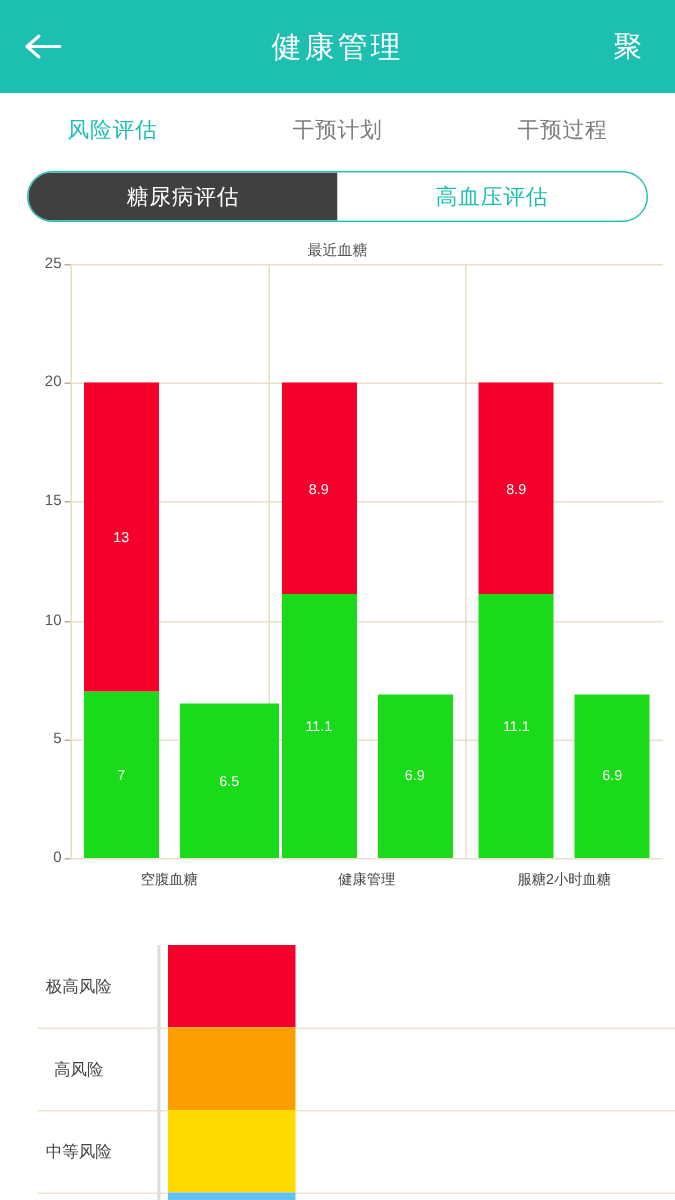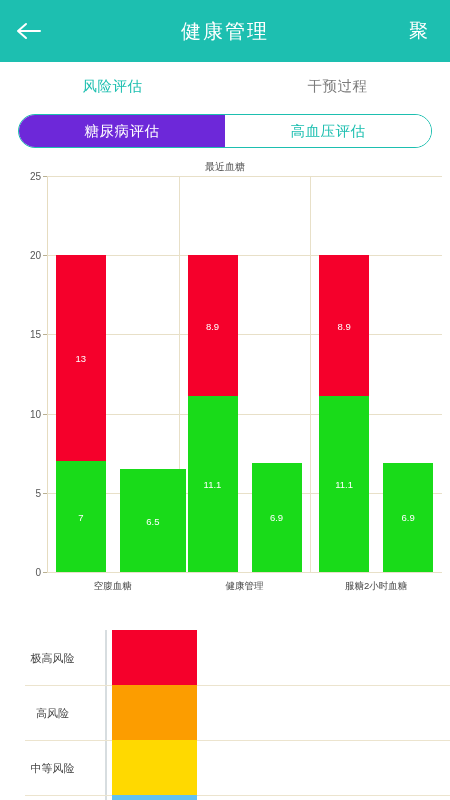--- a/index.html
+++ b/index.html
@@ -49,21 +49,21 @@
   .segwrap { padding:4px 18px 0 18px; }
   .seg {
     display:flex; height:34px;
     border:1px solid #1DBFB0; border-radius:17px;
     overflow:hidden; background:#fff;
   }
   .seg-item {
     flex:1; display:flex; align-items:center; justify-content:center;
     font-size:14.5px; cursor:pointer; letter-spacing:.5px;
   }
-  .seg-item.active { background:#6d28d9; color:#fff; }
+  .seg-item.active { background:#404040; color:#fff; }
   .seg-item.inactive { background:#fff; color:#1DBFB0; }
 
   
   .chart-card { position:relative; height:440px; margin-top:12px; }
   .chart-title {
     position:absolute; top:0; left:0; right:0;
     text-align:center; font-size:10px; color:#555;
   }
   .plot {
     position:absolute; left:47px; right:8px; top:16px; height:396px;
@@ -133,20 +133,21 @@
         <path d="M11 3 L3 10 L11 17 M3 10 L25 10" fill="none" stroke="#ffffff" stroke-width="2" stroke-linecap="round" stroke-linejoin="round"></path>
       </svg>
     </span>
   </div>
   <div class="appbar-title">健康管理</div>
   <div class="appbar-action">聚</div>
 </div>
 
 <div class="navtabs">
   <div class="navtab active">风险评估</div>
+  <div class="navtab">干预计划</div>
   <div class="navtab">干预过程</div>
 </div>
 
 <div class="segwrap">
   <div class="seg">
     <div class="seg-item active">糖尿病评估</div>
     <div class="seg-item inactive">高血压评估</div>
   </div>
 </div>
 

